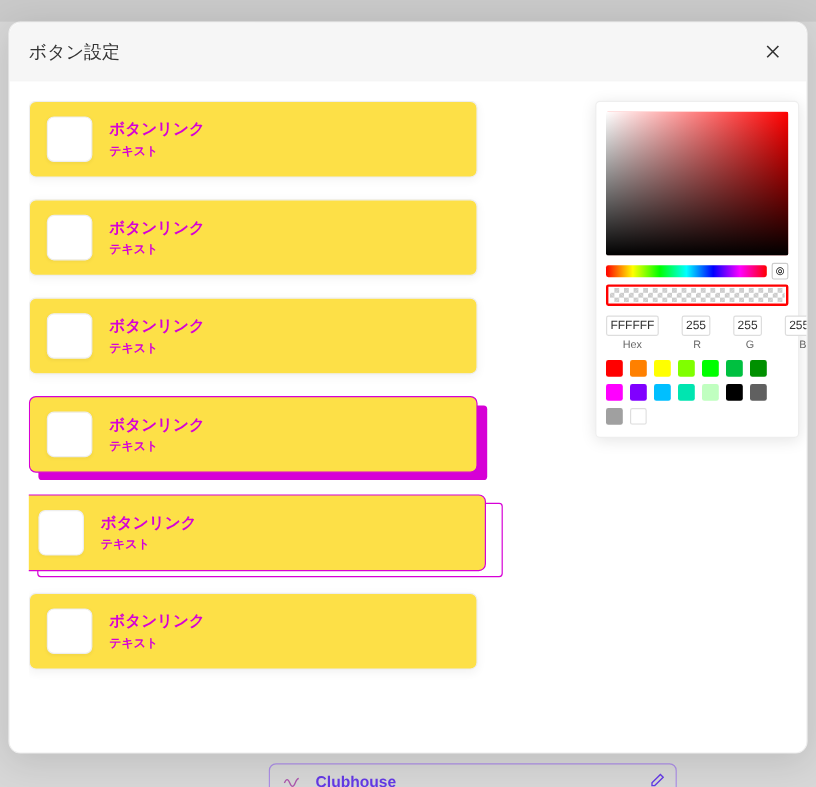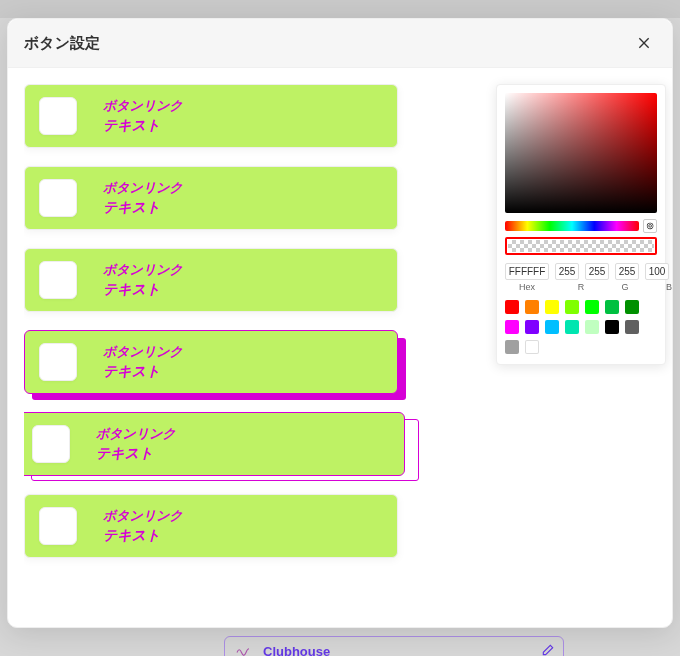--- a/index.html
+++ b/index.html
@@ -59,21 +59,21 @@
   .modal-header {
     background: #f6f6f6;
     border-bottom: 1px solid #f0f0f0;
     border-radius: 10px 10px 0 0;
     display: flex;
     align-items: center;
     padding: 12px 16px;
   }
   .modal-title {
     font-size: 15px;
-    font-weight: 700;
+    font-weight: 400;
     color: #333;
   }
   .close-btn {
     margin-left: auto;
     width: 24px; height: 24px;
     display: flex; align-items: center; justify-content: center;
     cursor: pointer;
     color: #333;
     font-size: 18px;
     line-height: 1;
@@ -95,28 +95,27 @@
     justify-content: flex-end;
     align-items: flex-start;
   }
 
   .list-wrap {
     position: relative;
   }
   .btn-item {
     display: flex;
     align-items: center;
-    gap: 26px;
+    gap: 14px;
     padding: 12px 14px;
     margin-bottom: 18px;
     border-radius: 6px;
     cursor: pointer;
-    background: #bef264;
-    position: relative;
-    font-style: italic;
+    background: #fde047;
+    position: relative;
   }
   .btn-item.normal {
     border: 1px solid #eee;
     box-shadow: 0 2px 8px rgba(0,0,0,0.05);
     width: 374px;
   }
   .btn-item .thumb {
     width: 38px; height: 38px;
     background: #fff;
     border: 1px solid #eee;
@@ -124,21 +123,21 @@
     box-shadow: 0 1px 3px rgba(0,0,0,0.04);
     flex-shrink: 0;
   }
   .btn-item .texts .t1 {
     color: #d600d6;
     font-size: 13px;
     font-weight: 700;
   }
   .btn-item .texts .t2 {
     color: #d600d6;
-    font-size: 14px;
+    font-size: 10px;
     font-weight: 700;
     margin-top: 2px;
   }
 
   .selected-wrap {
     position: relative;
     width: 386px;
     margin-bottom: 18px;
   }
   .selected-shadow {
@@ -240,21 +239,21 @@
       linear-gradient(45deg, transparent 75%, #ccc 75%),
       linear-gradient(-45deg, transparent 75%, #ccc 75%);
     background-size: 8px 8px;
     background-position: 0 0, 0 4px, 4px -4px, -4px 0px;
     background-color: #fff;
     border-radius: 1px;
     cursor: pointer;
   }
   .inputs-row {
     display: flex;
-    gap: 6px;
+    gap: 19px;
     margin-bottom: 2px;
   }
   .inputs-row input {
     width: 100%;
     font-size: 10px;
     text-align: center;
     border: 1px solid #ddd;
     border-radius: 2px;
     padding: 2px 0;
     color: #333;

